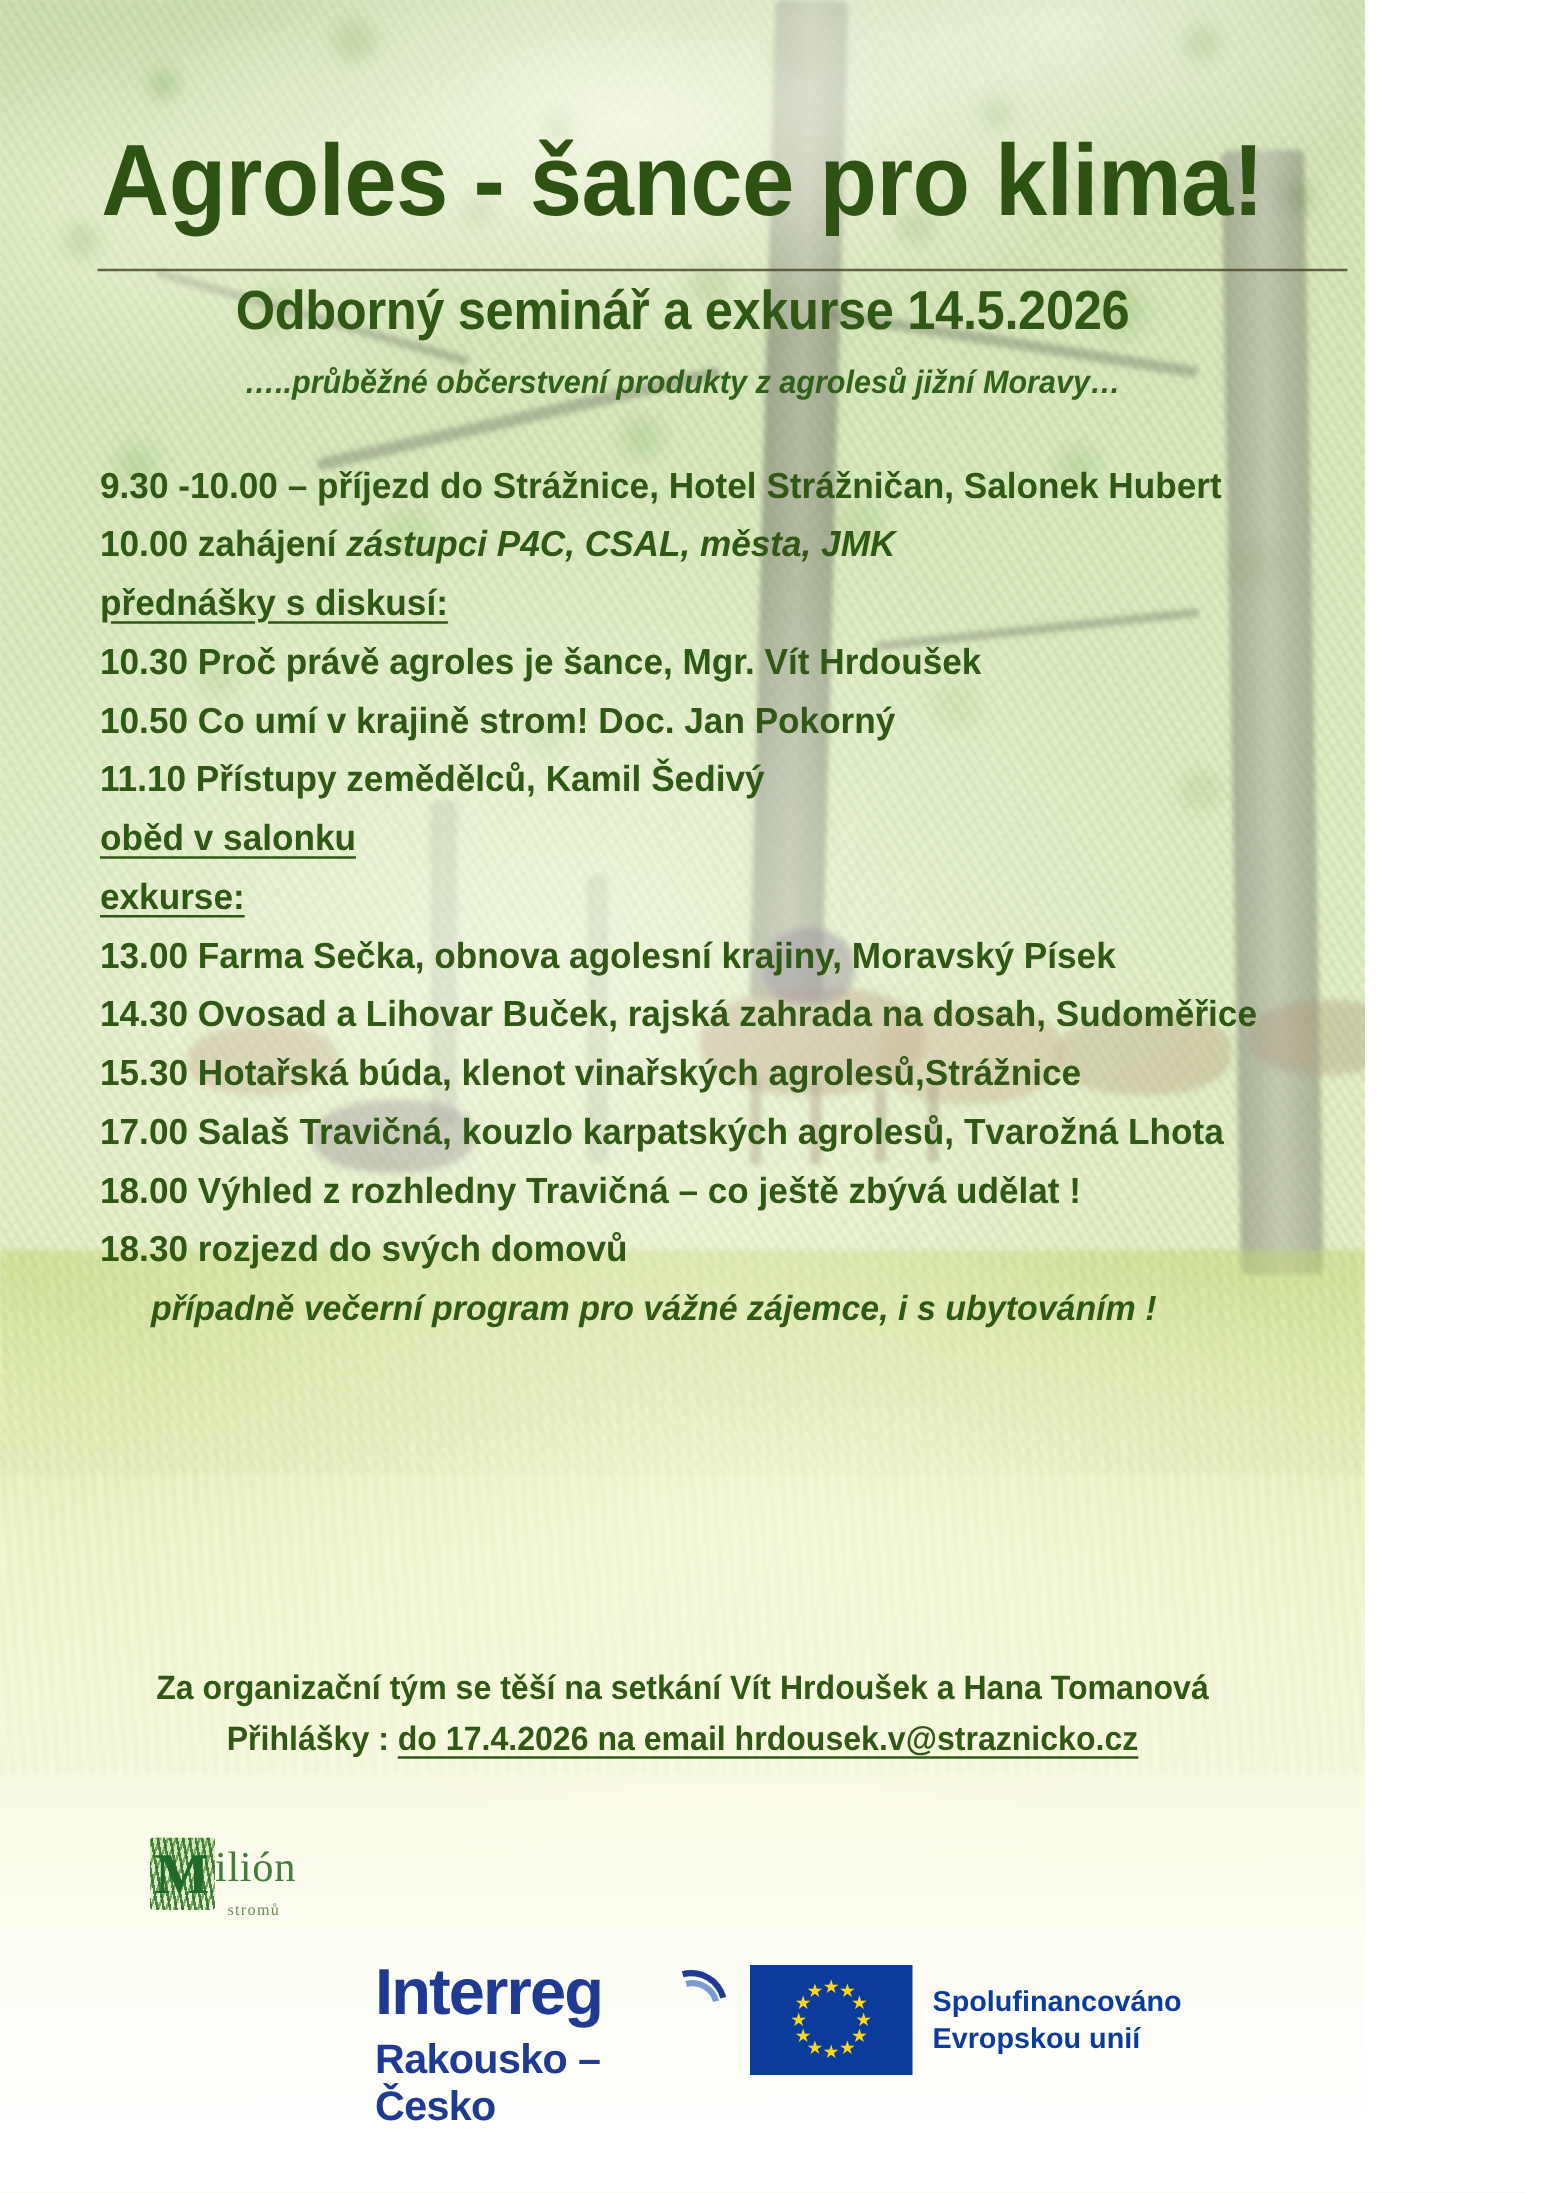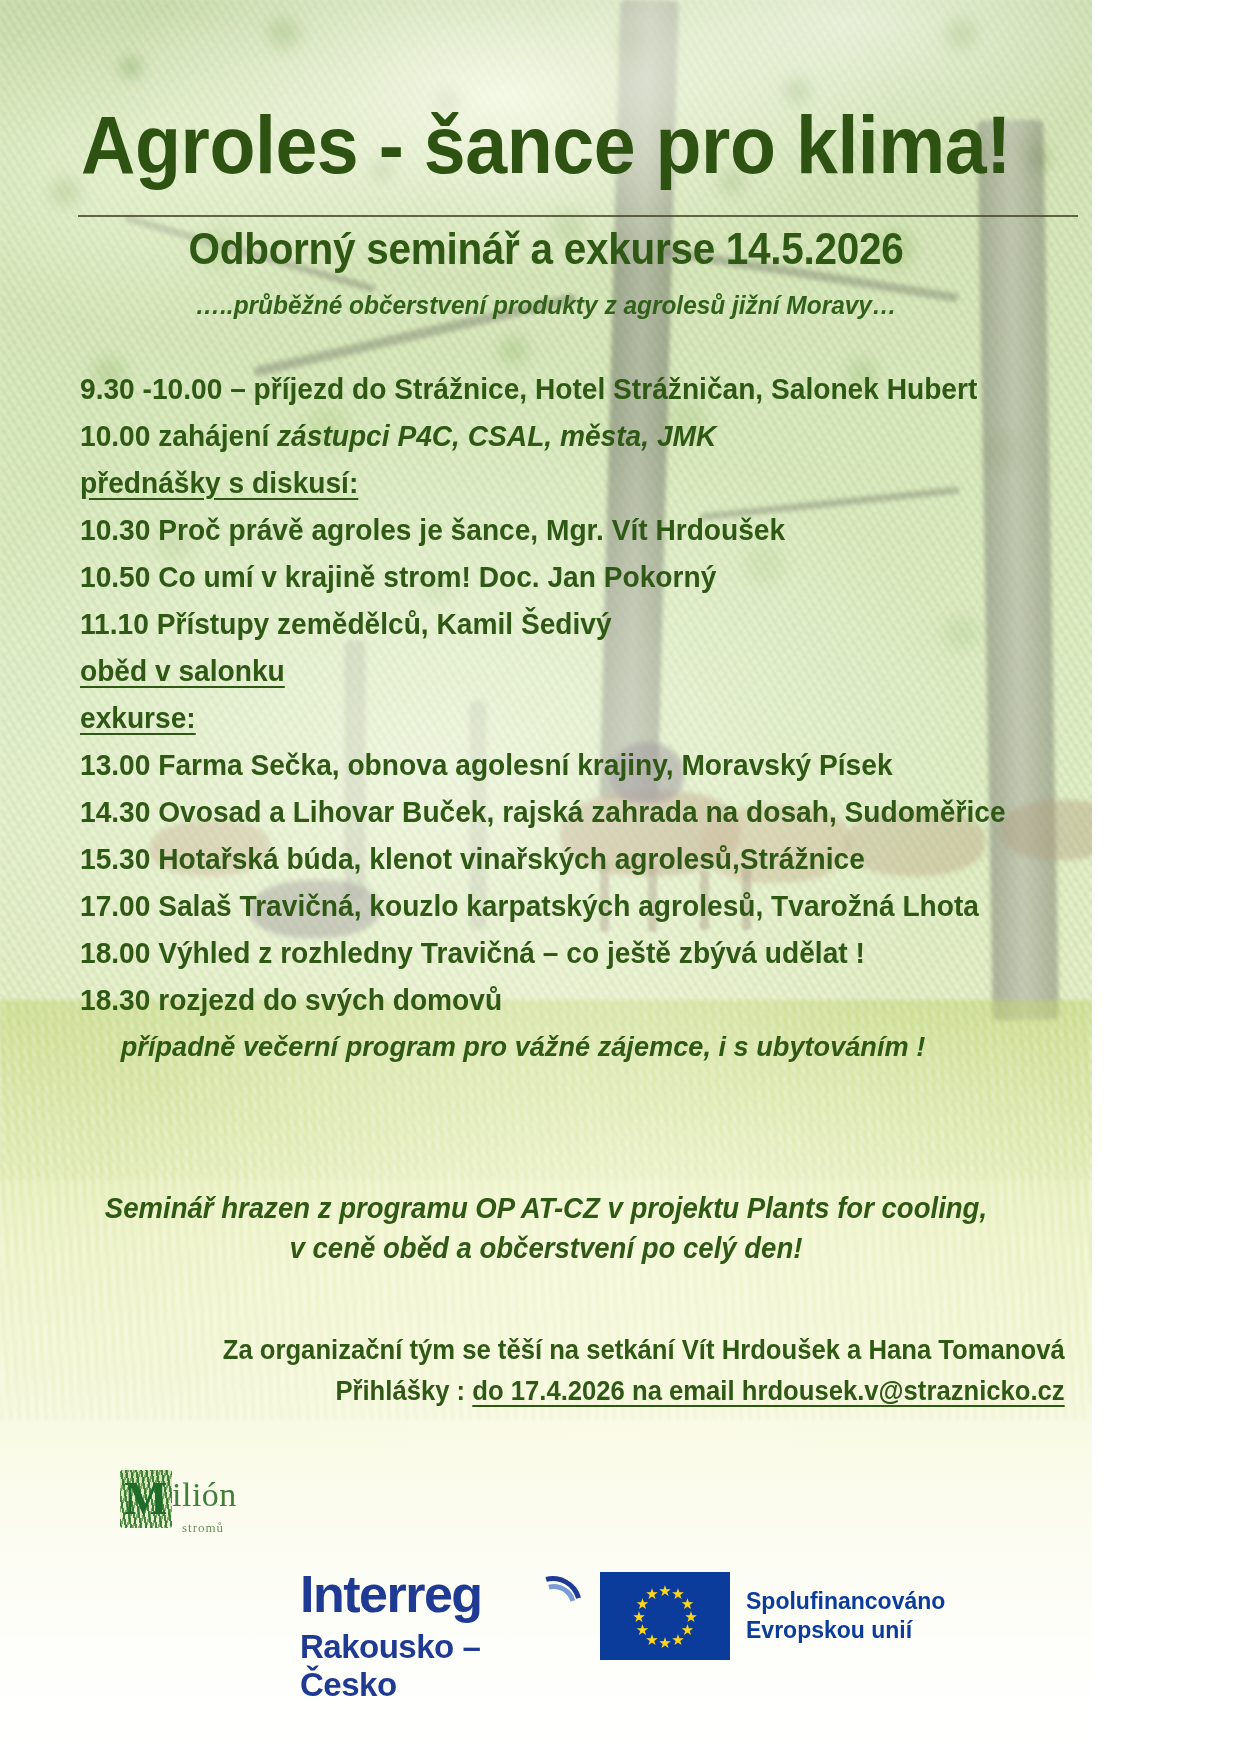--- a/index.html
+++ b/index.html
@@ -141,21 +141,21 @@
   .line .it{font-style:italic;}
   .line.u span{text-decoration:underline;text-underline-offset:5px;}
   .line.indent{padding-left:42px;font-style:italic;font-weight:bold;font-size:28px;}
 
   .funding{position:absolute;left:0;right:0;top:1188px;text-align:center;}
   .funding div{
     font-size:29px;font-style:italic;font-weight:bold;color:#2f5814;
     line-height:1.38;transform:scaleX(.95);
   }
 
-  .contact{position:absolute;left:0;right:0;top:1330px;text-align:right;}
+  .contact{position:absolute;left:0;right:0;top:1330px;text-align:center;}
   .contact div{
     font-size:27px;font-weight:bold;color:#2f5814;line-height:1.5;transform:scaleX(.95);
   }
   .contact .u{text-decoration:underline;text-underline-offset:5px;}
 
   
   .logos{position:absolute;left:0;right:0;top:1460px;height:250px;}
   .logo-milion{position:absolute;left:120px;top:10px;width:190px;height:85px;}
   .milion-mark{
     position:absolute;left:0;top:0;width:52px;height:58px;
@@ -265,24 +265,20 @@
           <div class="line"><span>13.00</span><span> Farma Sečka, obnova agolesní krajiny, Moravský Písek</span></div>
           <div class="line"><span>14.30</span><span> Ovosad a Lihovar Buček, rajská zahrada na dosah, Sudoměřice</span></div>
           <div class="line"><span>15.30</span><span> Hotařská búda, klenot vinařských agrolesů,Strážnice</span></div>
           <div class="line"><span>17.00</span><span> Salaš Travičná, kouzlo karpatských agrolesů, Tvarožná Lhota</span></div>
           <div class="line"><span>18.00</span><span> Výhled z rozhledny Travičná – co ještě zbývá udělat !</span></div>
           <div class="line"><span>18.30</span><span> rozjezd do svých domovů</span></div>
           <div class="line indent"><span>případně večerní program pro vážné zájemce, i s ubytováním !</span></div>
         </div>
     </div>
 
-    <div class="funding">
-      <div>Seminář hrazen z programu OP AT-CZ v projektu Plants for cooling,</div>
-      <div>v ceně oběd a občerstvení po celý den!</div>
-    </div>
 
     <div class="contact">
       <div>Za organizační tým se těší na setkání Vít Hrdoušek a Hana Tomanová</div>
       <div>
         <span>Přihlášky : </span><span class="u">do 17.4.2026 na email hrdousek.v@straznicko.cz</span>
       </div>
     </div>
 
     <div class="logos">
 

